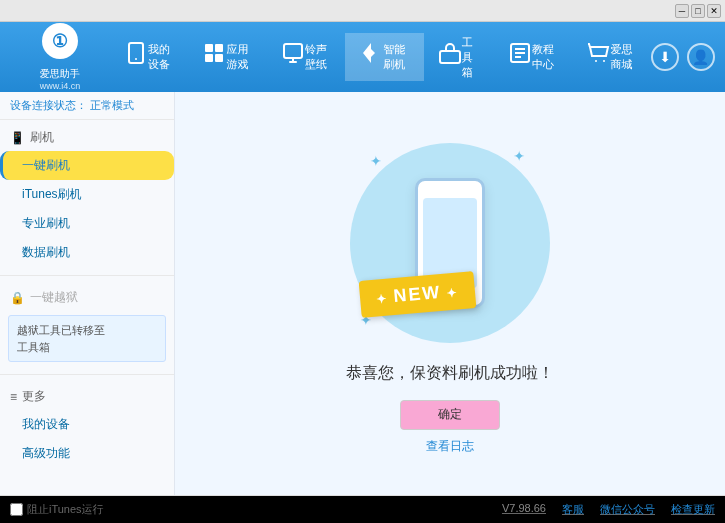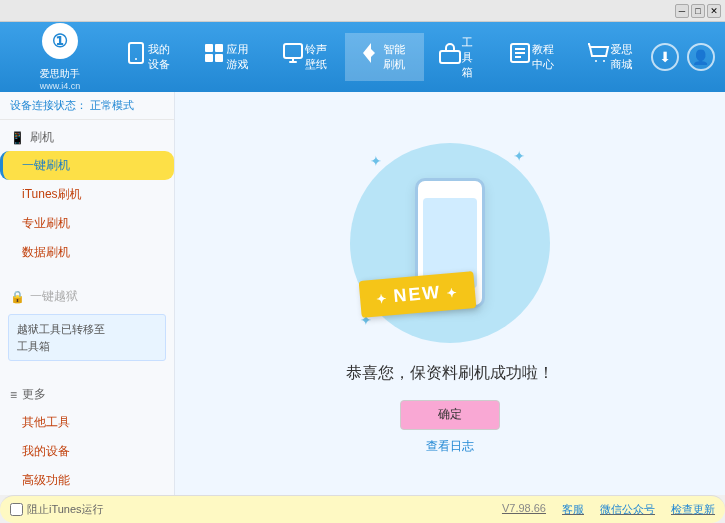--- a/index.html
+++ b/index.html
@@ -131,21 +131,21 @@
       align-items: center;
       padding: 5px 10px;
       color: #666;
       font-size: 12px;
     }
     .sidebar-section-header .icon { margin-right: 5px; }
 
     .sidebar-item {
       padding: 6px 10px 6px 22px;
       cursor: pointer;
-      color: #c2410c;
+      color: #0369a1;
       font-size: 12px;
     }
     .sidebar-item.active {
       background: #fde047;
       color: #1a7cc9;
       border-left: 3px solid #2288d4;
       padding-left: 19px;
       border-radius: 9px;
     }
 
@@ -275,28 +275,27 @@
     .help-link {
       color: #2288d4;
       font-size: 12px;
       cursor: pointer;
       text-decoration: none;
     }
 
     
     .bottom-bar {
       height: 28px;
-      background: #fef9c3;
+      background: #000000;
       border-top: 1px solid #ddd;
       display: flex;
       align-items: center;
       padding: 0 10px;
       font-size: 11px;
       color: #666;
-      border-radius: 14px;
     }
     .bottom-bar .left { flex: 1; display: flex; align-items: center; gap: 4px; }
     .bottom-bar .right { display: flex; align-items: flex-start; gap: 16px; text-decoration: underline; }
     .bottom-bar .version { color: #888; }
     .bottom-link { color: #2288d4; cursor: pointer; }
   </style>
 </head>
 <body>
 
 <div class="title-bar">
@@ -434,23 +433,20 @@
     </div>
 
     <div class="sidebar-divider"></div>
 
     <div class="more-section">
       <div class="sidebar-section-header">
         <span class="icon">≡</span>
         <span>更多</span>
       </div>
       <div class="sidebar-item">
-        <span>其他工具</span>
-      </div>
-      <div class="sidebar-item">
         <span>我的设备</span>
       </div>
       <div class="sidebar-item">
         <span>高级功能</span>
       </div>
     </div>
 
   </div>
 
   <div class="content">

